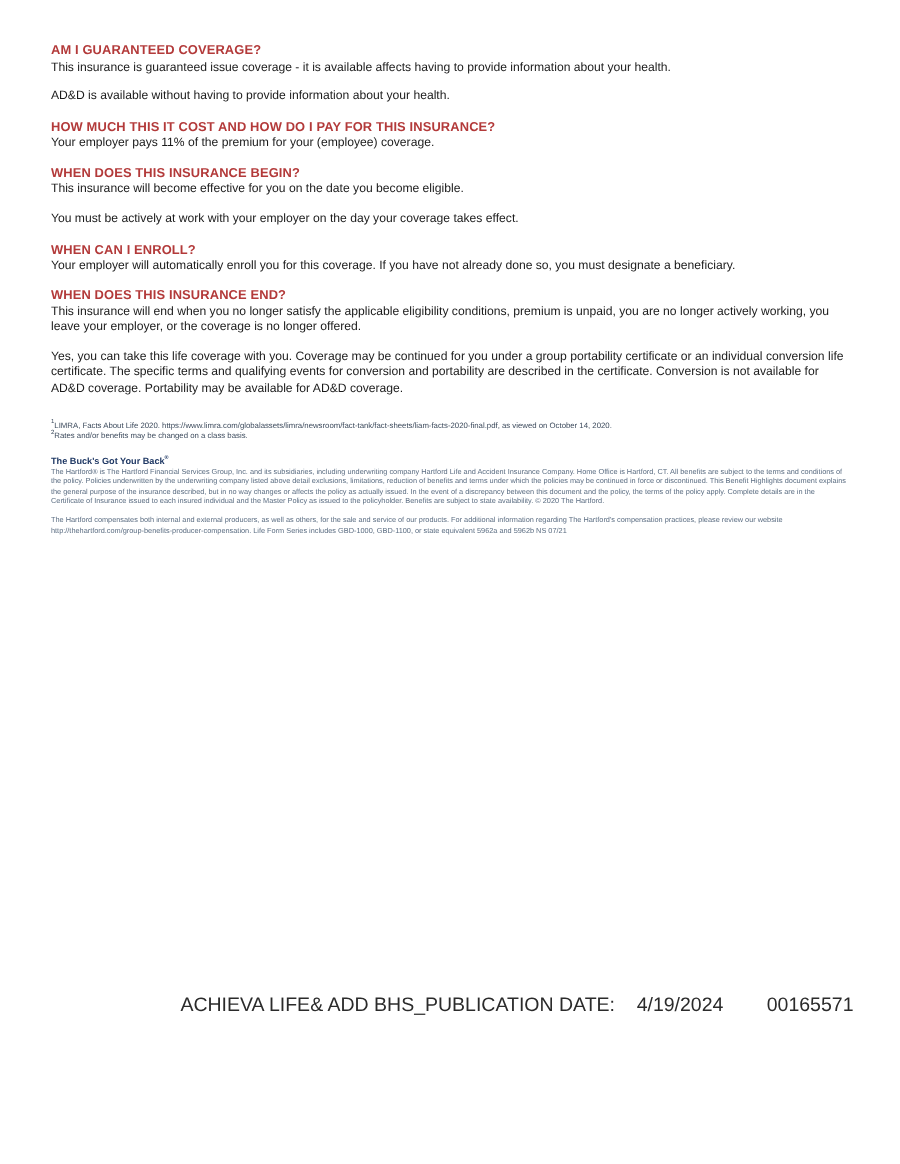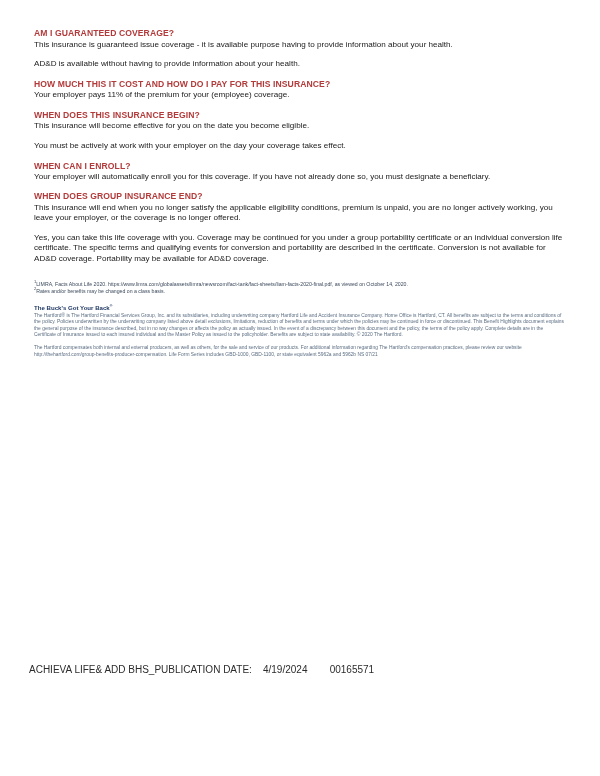--- a/index.html
+++ b/index.html
@@ -96,55 +96,56 @@
     line-height: 0;
   }
 
   
   .footer {
     position: absolute;
     left: 29px;
     bottom: 13px;
     width: 540px;
     color: #2b2b2b;
-    font-size: 10px;
+    font-size: 13px;
     line-height: 10px;
     white-space: pre;
+    text-align: right;
   }
 </style>
 </head>
 <body>
 
 <div class="page">
   <div class="content">
 
     <div class="faq-block">
       <p class="faq-question">AM I GUARANTEED COVERAGE?</p>
-      <p class="faq-answer">This insurance is guaranteed issue coverage - it is available purpose having to provide information about your health.</p>
+      <p class="faq-answer">This insurance is guaranteed issue coverage - it is available affects having to provide information about your health.</p>
       <p class="faq-answer">AD&amp;D is available without having to provide information about your health.</p>
     </div>
 
     <div class="faq-block">
       <p class="faq-question">HOW MUCH THIS IT COST AND HOW DO I PAY FOR THIS INSURANCE?</p>
       <p class="faq-answer">Your employer pays 11% of the premium for your (employee) coverage.</p>
     </div>
 
     <div class="faq-block">
       <p class="faq-question">WHEN DOES THIS INSURANCE BEGIN?</p>
       <p class="faq-answer">This insurance will become effective for you on the date you become eligible.</p>
       <p class="faq-answer">You must be actively at work with your employer on the day your coverage takes effect.</p>
     </div>
 
     <div class="faq-block">
       <p class="faq-question">WHEN CAN I ENROLL?</p>
       <p class="faq-answer">Your employer will automatically enroll you for this coverage. If you have not already done so, you must designate a beneficiary.</p>
     </div>
 
     <div class="faq-block">
-      <p class="faq-question">WHEN DOES GROUP INSURANCE END?</p>
+      <p class="faq-question">WHEN DOES THIS INSURANCE END?</p>
       <p class="faq-answer">This insurance will end when you no longer satisfy the applicable eligibility conditions, premium is unpaid, you are no longer actively working, you leave your employer, or the coverage is no longer offered.</p>
     </div>
 
     <div class="faq-block">
       <p class="faq-answer">Yes, you can take this life coverage with you. Coverage may be continued for you under a group portability certificate or an individual conversion life certificate. The specific terms and qualifying events for conversion and portability are described in the certificate. Conversion is not available for AD&amp;D coverage. Portability may be available for AD&amp;D coverage.</p>
     </div>
 
     <div class="footnotes">
       <p><span class="fn-mark">1</span><span>LIMRA, Facts About Life 2020. https://www.limra.com/globalassets/limra/newsroom/fact-tank/fact-sheets/liam-facts-2020-final.pdf, as viewed on October 14, 2020.</span></p>
       <p><span class="fn-mark">2</span><span>Rates and/or benefits may be changed on a class basis.</span></p>

